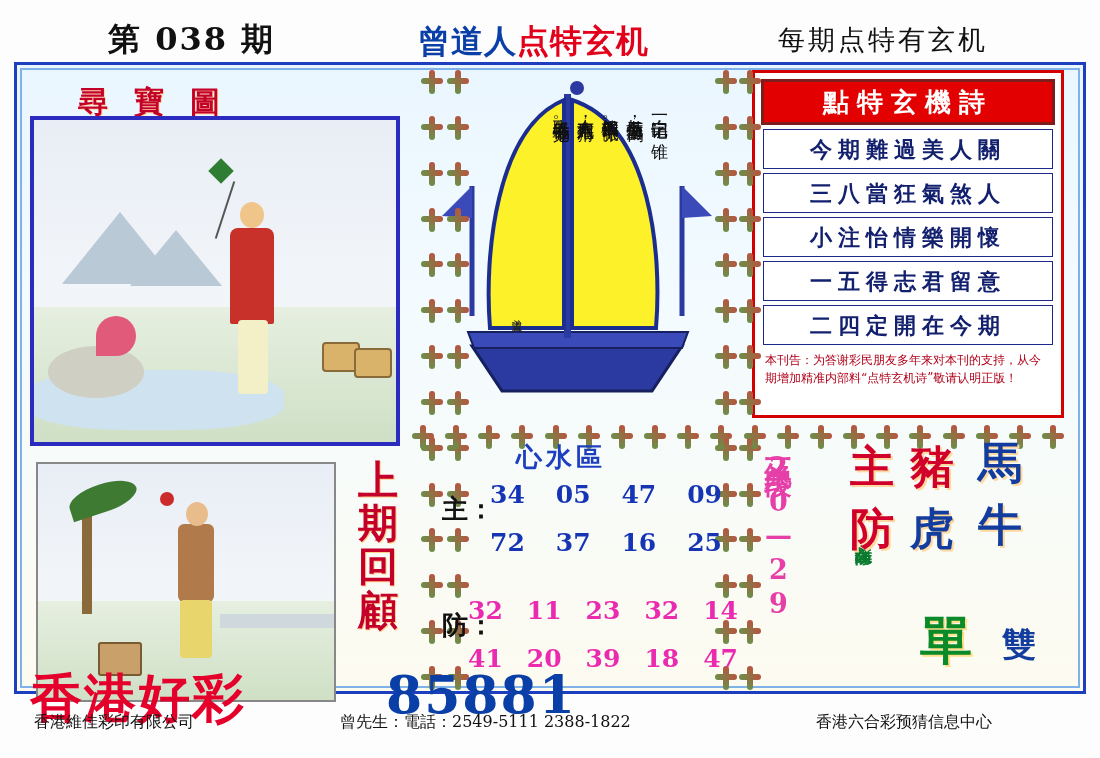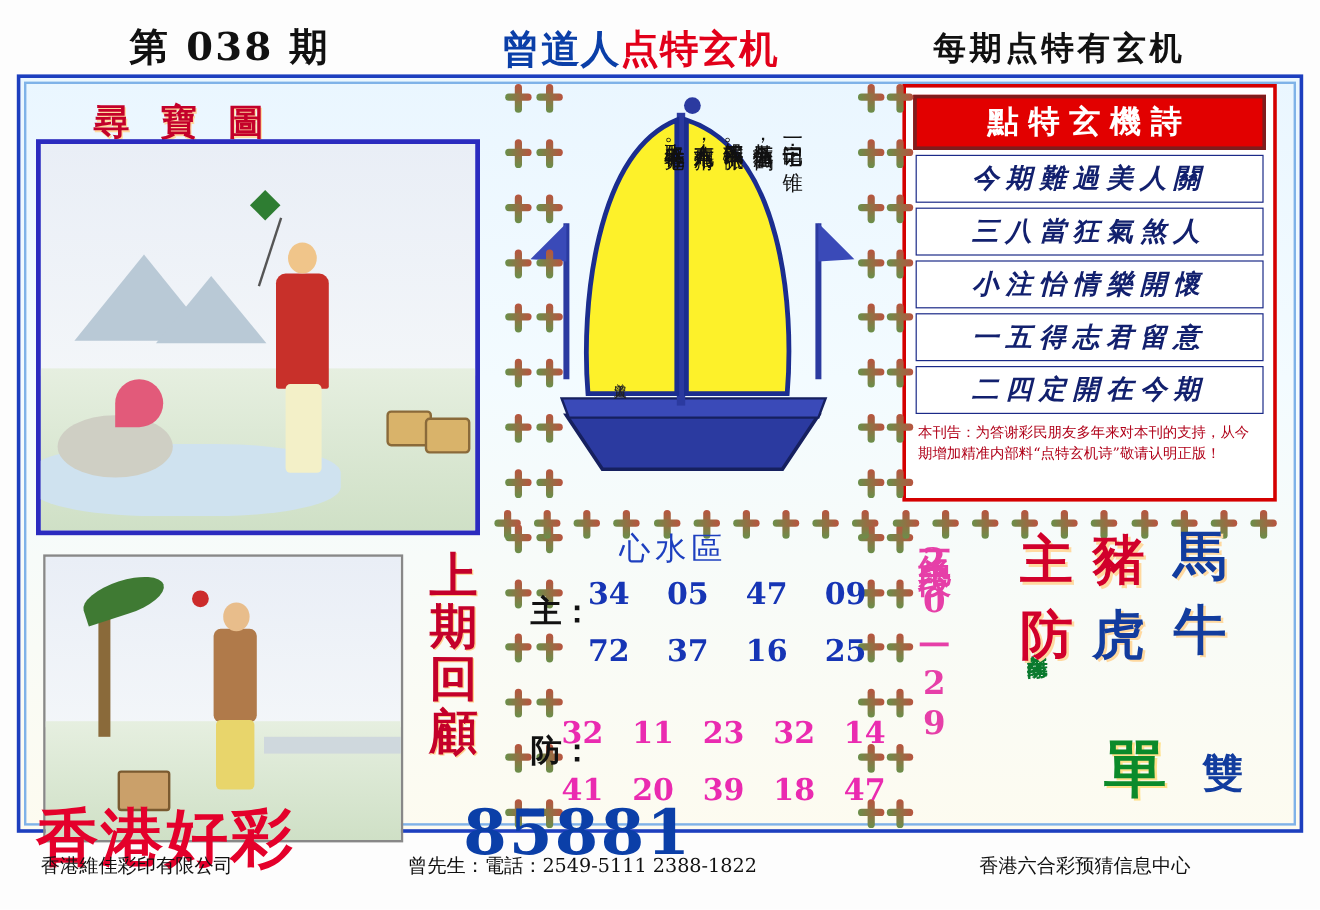--- a/index.html
+++ b/index.html
@@ -27,21 +27,21 @@
   .title-main{
     position:absolute;left:418px;top:20px;
     font-size:32px;font-weight:bold;
     font-family:"DejaVu Serif","Liberation Serif",serif;
     letter-spacing:1px;
   }
   .title-main .c1{color:#0b3fa8;}
   .title-main .c2{color:#e2001a;}
   .title-right{
     position:absolute;left:778px;top:22px;
-    font-size:27px;color:#111;font-weight:bold;letter-spacing:3px;
+    font-size:27px;color:#111;font-weight:normal;letter-spacing:3px;
     font-family:"DejaVu Serif","Liberation Serif",serif;
   }
 
   
   .frame{
     position:absolute;left:14px;top:62px;width:1072px;height:632px;
     border:3px solid #1d3fbf;
     background:linear-gradient(180deg,#eaf6ff 0%,#f3fbff 40%,#fdfbf0 100%);
     box-sizing:border-box;
   }
@@ -112,21 +112,20 @@
     line-height:40px;letter-spacing:8px;
     font-family:"DejaVu Serif","Liberation Serif",serif;
     border:3px solid #7f1d1d;
   }
   .poem-line{
     margin:4px 8px;height:38px;border:1px solid #1b2a88;
     text-align:center;line-height:38px;
     font-size:22px;font-weight:bold;color:#12206e;letter-spacing:6px;
     font-family:"DejaVu Serif","Liberation Serif",serif;
     background:#fff;
-    font-style:italic;
   }
   .poem-note{
     margin:6px 10px 0 10px;font-size:12px;color:#b00018;line-height:1.5;
     font-family:"DejaVu Serif","Liberation Serif",serif;
   }
 
   
   .cross-col{
     position:absolute;top:70px;width:28px;height:620px;
     display:flex;flex-direction:column;justify-content:space-between;
@@ -144,21 +143,21 @@
   }
   .cross:before{left:8px;top:0;width:6px;height:24px;
     background:linear-gradient(180deg,#b8543f,#6a8f4a);}
   .cross:after{left:0;top:8px;width:22px;height:6px;
     background:linear-gradient(90deg,#6a8f4a,#b8543f);}
 
   
   .num-block{position:absolute;left:432px;top:440px;width:290px;height:250px;}
   .xinshui{
     position:absolute;left:84px;top:0;
-    font-size:26px;font-weight:normal;color:#1d3fbf;letter-spacing:4px;
+    font-size:26px;font-weight:bold;color:#1d3fbf;letter-spacing:4px;
     font-family:"DejaVu Serif","Liberation Serif",serif;
   }
   .lbl-zhu{
     position:absolute;left:10px;top:52px;font-size:26px;font-weight:bold;color:#111;
     font-family:"DejaVu Serif","Liberation Serif",serif;
   }
   .lbl-fang{
     position:absolute;left:10px;top:168px;font-size:26px;font-weight:bold;color:#111;
     font-family:"DejaVu Serif","Liberation Serif",serif;
   }

